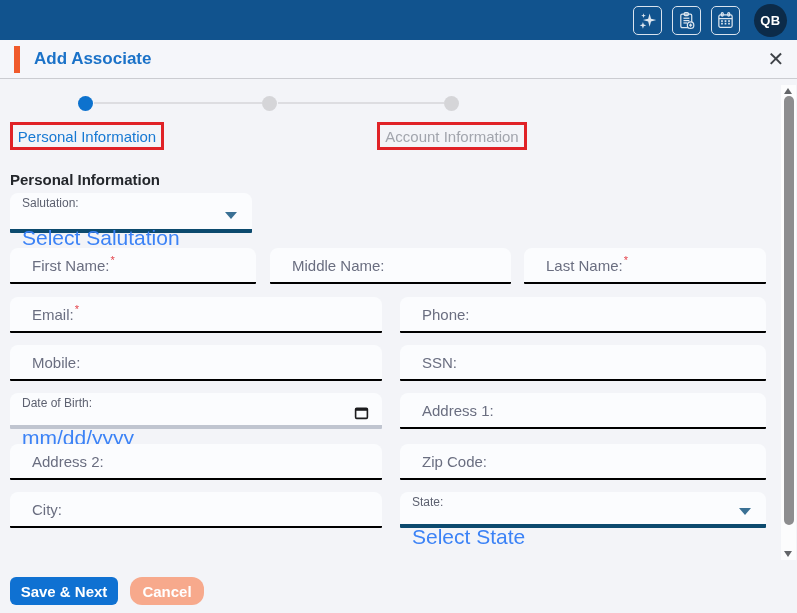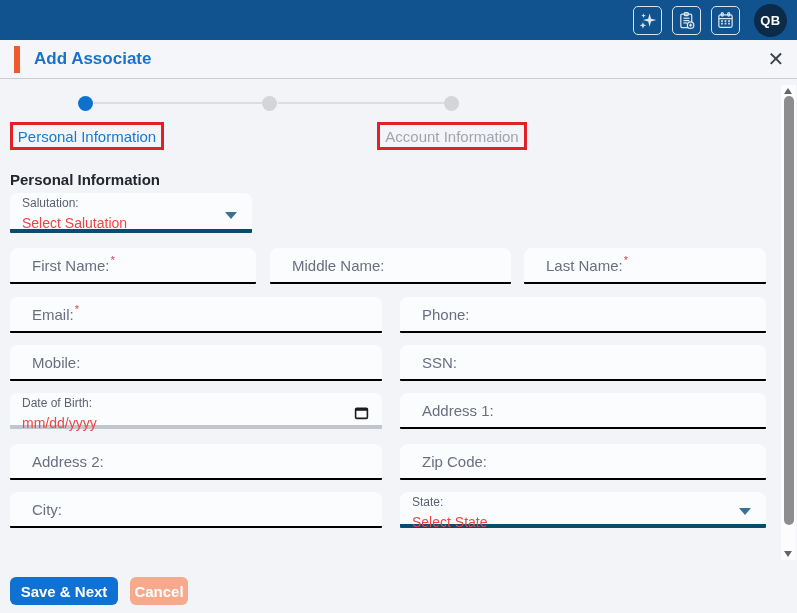--- a/index.html
+++ b/index.html
@@ -35,30 +35,30 @@
   .sechead{position:absolute;left:10px;top:92px;font-size:15px;font-weight:bold;color:#23262b;}
   
   .fld{position:absolute;height:36px;background:#fbfcfe;border-bottom:2px solid #000000;
     border-radius:8px 8px 1px 1px;box-sizing:border-box;display:flex;align-items:center;
     padding-left:22px;font-size:15px;color:#6a6e80;cursor:text;}
   .req{color:#e4434b;font-size:11px;position:relative;top:-5px;margin-left:1px;}
   
   .sel{position:absolute;background:#fbfcfe;border-bottom:4px solid #0c4a6e;
     border-radius:8px 8px 1px 1px;box-sizing:border-box;padding:3px 0 0 12px;cursor:pointer;}
   .slab{display:block;font-size:12px;color:#5d6170;line-height:14px;}
-  .sval{display:block;font-size:14px;color:#ef4444;line-height:19px;margin-top:4px;}
+  .sval{display:block;font-size:21px;color:#3b82f6;line-height:19px;margin-top:18px;}
   .tri{position:absolute;right:15px;top:19px;width:0;height:0;
     border-left:6px solid transparent;border-right:6px solid transparent;border-top:7px solid #3a7094;}
   .dobglyph{position:absolute;right:13px;top:12px;}
   
   .btn{position:absolute;top:498px;height:28px;border:none;border-radius:6px;color:#ffffff;
     font-weight:bold;font-size:15px;font-family:"Liberation Sans",sans-serif;
     display:flex;align-items:center;justify-content:center;cursor:pointer;}
   .btn.save{left:10px;width:108px;background:#0f71d2;}
-  .btn.cancel{left:130px;width:58px;background:#f7a98c;}
+  .btn.cancel{left:130px;width:74px;background:#f7a98c;border-radius:12px;}
   
   .sbar{position:absolute;left:781px;top:85px;width:15px;height:475px;background:#fcfcfd;}
   .sthumb{position:absolute;left:2.5px;top:11px;width:10px;height:429px;background:#8d8d8f;border-radius:5px;cursor:grab;}
   .sarrow{position:absolute;left:3px;width:0;height:0;border-left:4.5px solid transparent;border-right:4.5px solid transparent;cursor:pointer;}
   .sarrow.up{top:3px;border-bottom:6px solid #636569;}
   .sarrow.down{bottom:3px;border-top:6px solid #636569;}
 </style>
 </head>
 <body>
 

